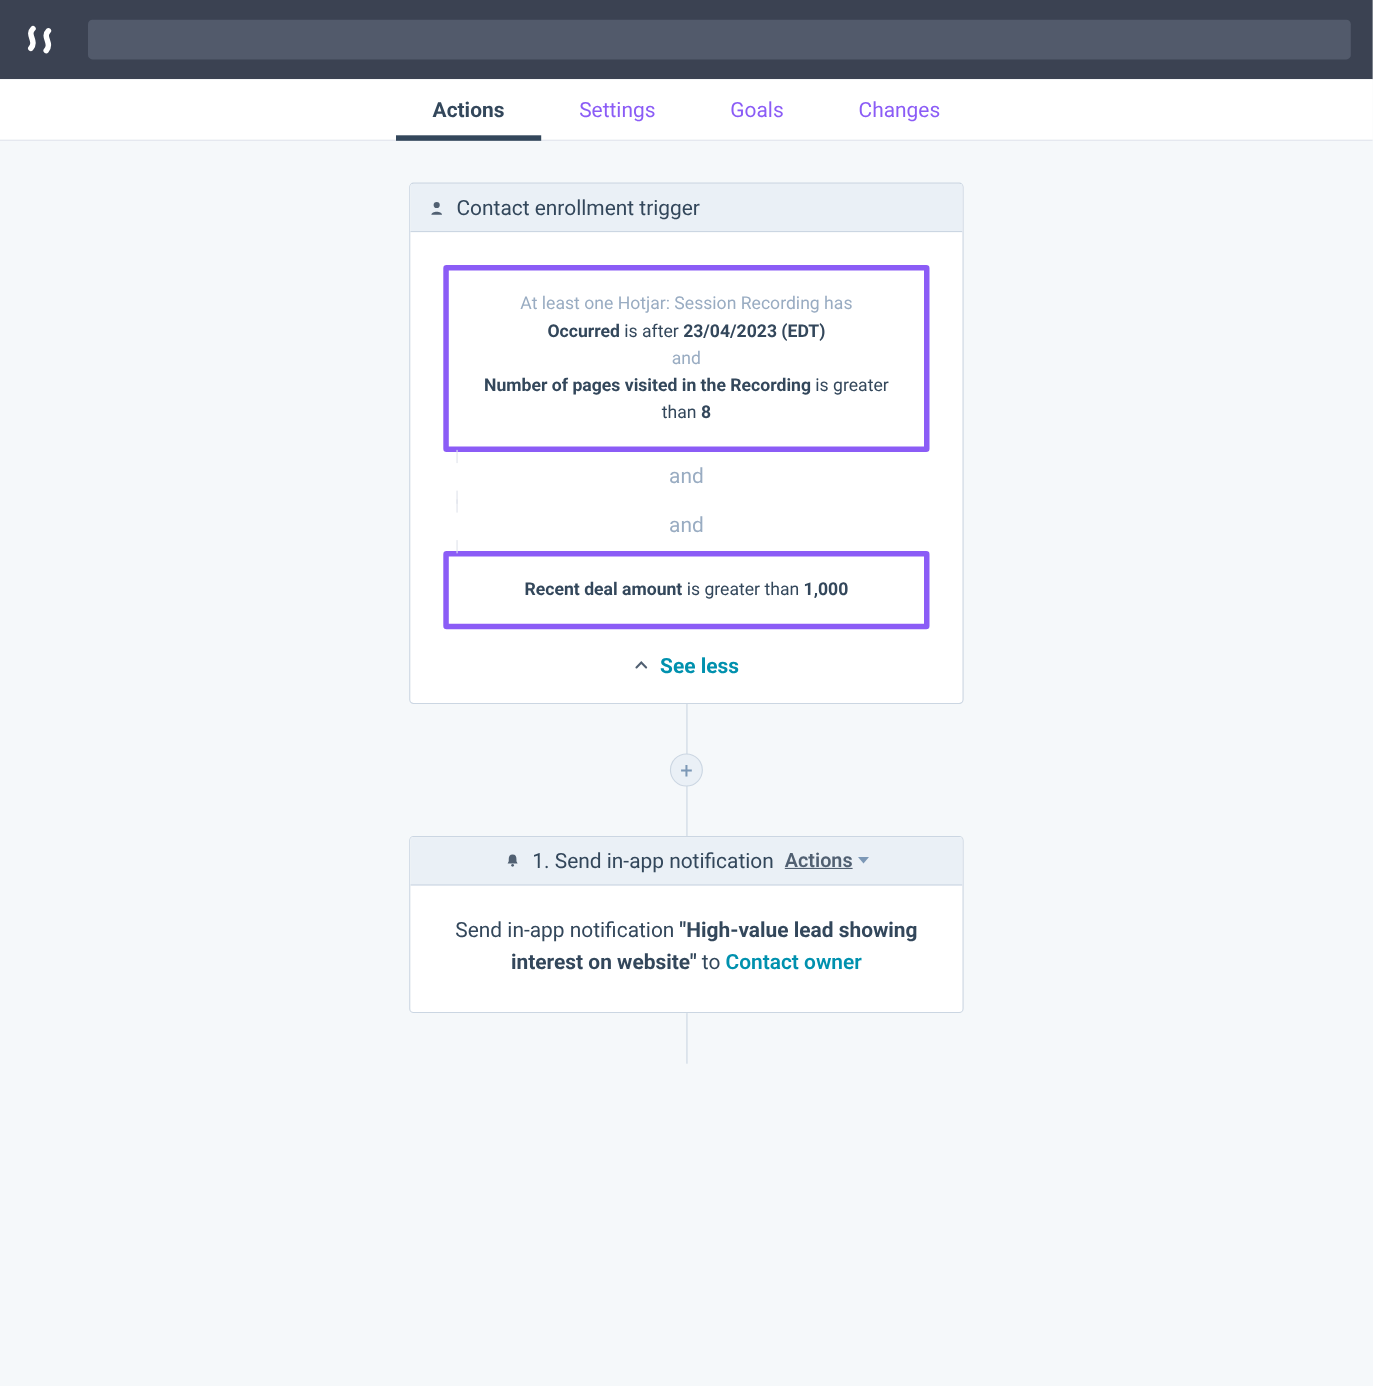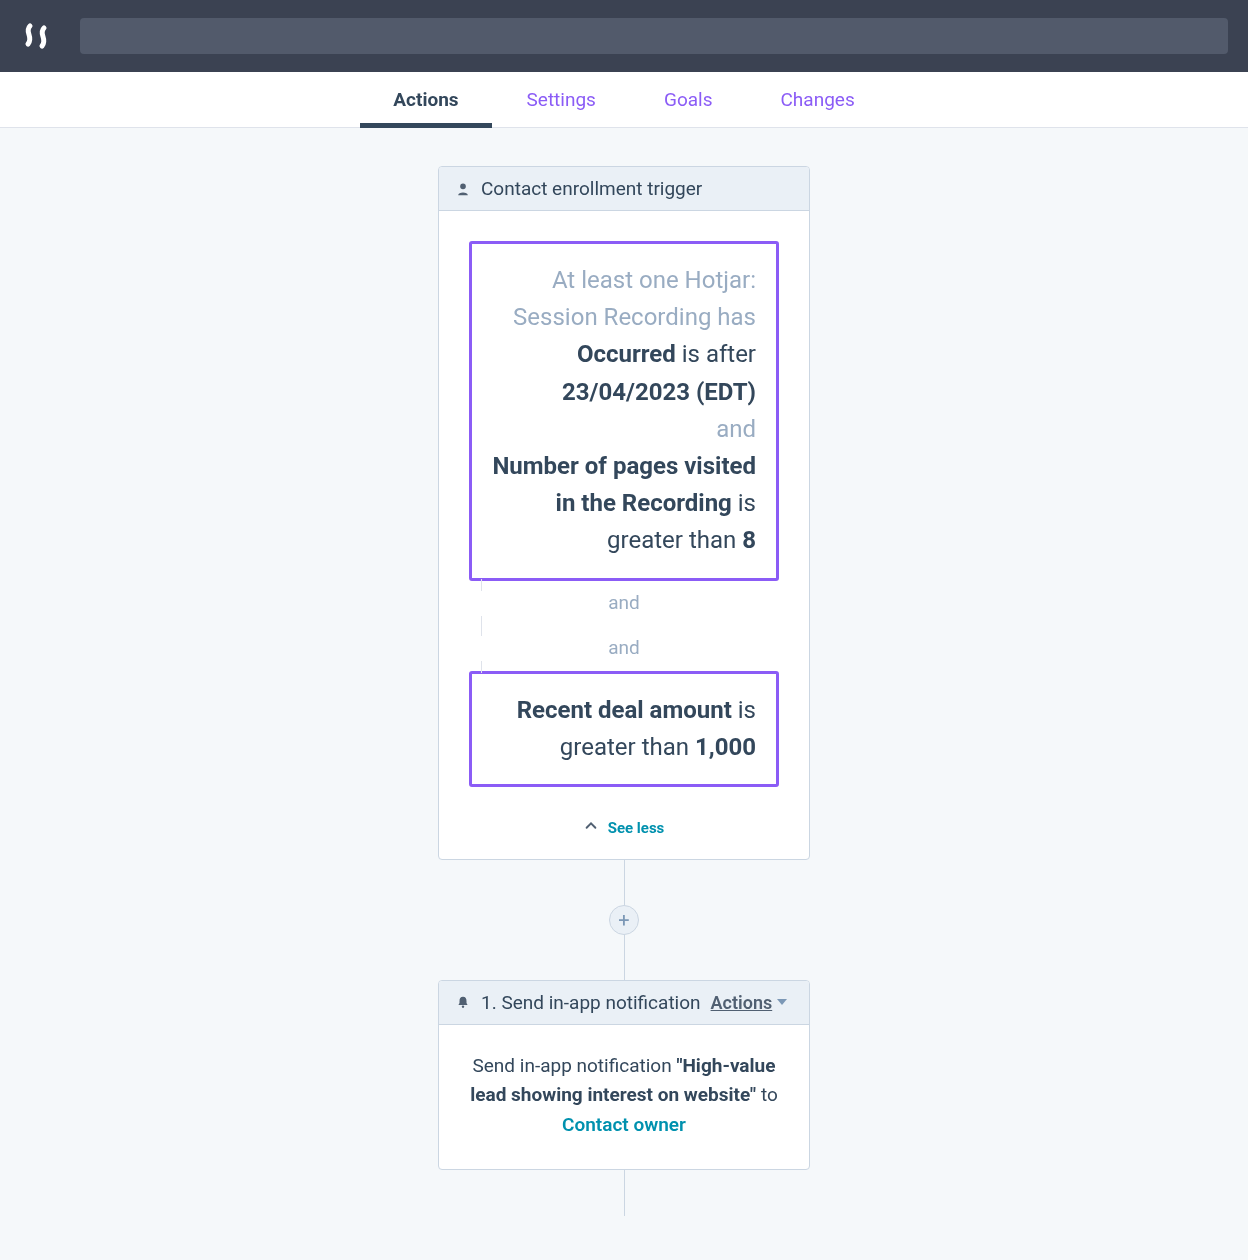--- a/index.html
+++ b/index.html
@@ -67,21 +67,21 @@
 
   
   .canvas {
     padding-top: 38px;
     display: flex;
     flex-direction: column;
     align-items: center;
   }
 
   .card {
-    width: 372px;
+    width: 504px;
     background: #ffffff;
     border: 1px solid #cbd6e2;
     border-radius: 4px;
     overflow: hidden;
   }
   .card-header {
     background: #eaf0f6;
     border-bottom: 1px solid #cbd6e2;
     padding: 10px 16px;
     display: flex;
@@ -96,25 +96,25 @@
     display: inline-flex;
     align-items: center;
     justify-content: center;
     color: #516072;
   }
   .card-body {
     padding: 30px 30px 22px 30px;
   }
 
   .cond-block {
-    border: 3px solid #8b5cf6;
+    border: 5px solid #8b5cf6;
     border-radius: 3px;
     padding: 18px 20px;
-    text-align: right;
-    font-size: 24px;
+    text-align: center;
+    font-size: 16px;
     line-height: 1.55;
     color: #33475b;
   }
   .cond-block .muted {
     color: #99acc2;
   }
   .and-row {
     text-align: center;
     color: #99acc2;
     font-size: 19px;
@@ -129,24 +129,24 @@
     background: #dfe3eb;
   }
   .and-row::before { top: -2px; height: 12px; }
   .and-row::after  { bottom: -2px; height: 12px; }
 
   .see-less {
     display: flex;
     align-items: center;
     justify-content: center;
     gap: 10px;
-    margin-top: 32px;
+    margin-top: 22px;
     color: #0091ae;
     font-weight: 700;
-    font-size: 15px;
+    font-size: 19px;
     cursor: pointer;
   }
   .see-less svg { stroke: #516072; }
 
   
   .connector {
     width: 1px;
     height: 46px;
     background: #cbd6e2;
   }
@@ -162,21 +162,21 @@
     display: flex;
     align-items: center;
     justify-content: center;
     cursor: pointer;
     margin: -1px 0;
     z-index: 1;
   }
 
   
   .step-card .card-header {
-    justify-content: flex-start;
+    justify-content: center;
   }
   .step-card .hdr-left {
     display: flex;
     align-items: center;
     gap: 10px;
   }
   .actions-link {
     font-size: 18px;
     color: #516072;
     font-weight: 600;

